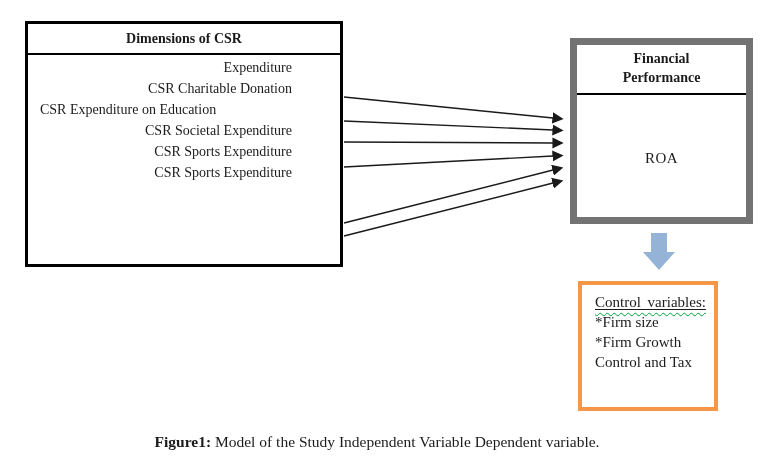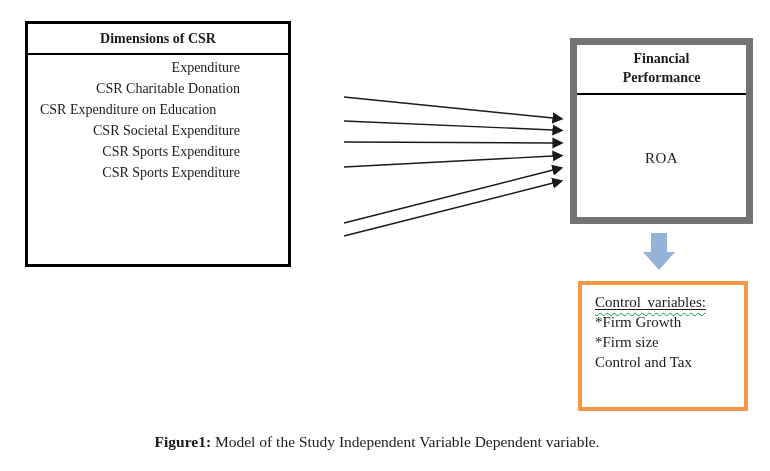--- a/index.html
+++ b/index.html
@@ -17,21 +17,21 @@
     background: #ffffff;
     font-family: "Liberation Serif", "DejaVu Serif", serif;
     color: var(--ink);
     overflow: hidden;
   }
 
   
   .left-box {
     position: absolute;
     left: 25px; top: 21px;
-    width: 266px; height: 246px;
+    width: 318px; height: 246px;
     border: 3px solid #000;
     background: #fff;
   }
   .left-box .box-title {
     height: 31px;
     line-height: 29px;
     border-bottom: 2px solid #000;
     text-align: center;
     font-weight: bold;
     font-size: 14px;
@@ -77,21 +77,21 @@
     width: 770px; height: 471px;
     pointer-events: none;
   }
   .conn { stroke: #1a1a1a; stroke-width: 1.4; fill: none; }
   .block-arrow { fill: var(--arrow_blue); }
 
   
   .control-box {
     position: absolute;
     left: 578px; top: 281px;
-    width: 170px; height: 130px;
+    width: 140px; height: 130px;
     border: 4px solid var(--accent_orange);
     background: #fff;
     padding: 7px 4px 0 13px;
     font-size: 15px;
     line-height: 20px;
   }
   .ctrl-title { word-spacing: 3px; margin-bottom: 0px; }
   .ctrl-title .u-solid {
     text-decoration: underline;
     text-decoration-color: #1b1b1b;
@@ -151,22 +151,22 @@
       <div>Financial</div>
       <div>Performance</div>
     </div>
     <div class="box-value">ROA</div>
   </div>
 
   <div class="control-box">
     <div class="ctrl-title">
       <span class="u-solid"><span class="u-wavy">Control variables:</span></span>
     </div>
+    <div class="ctrl-item">*Firm size</div>
     <div class="ctrl-item">*Firm Growth</div>
-    <div class="ctrl-item">*Firm size</div>
     <div class="ctrl-item">Control and Tax</div>
   </div>
 
   <div class="caption">
     <span class="cap-prefix">Figure1:</span><span> Model of the Study Independent Variable Dependent variable.</span>
   </div>
 
 </div>
 
 </body></html>

